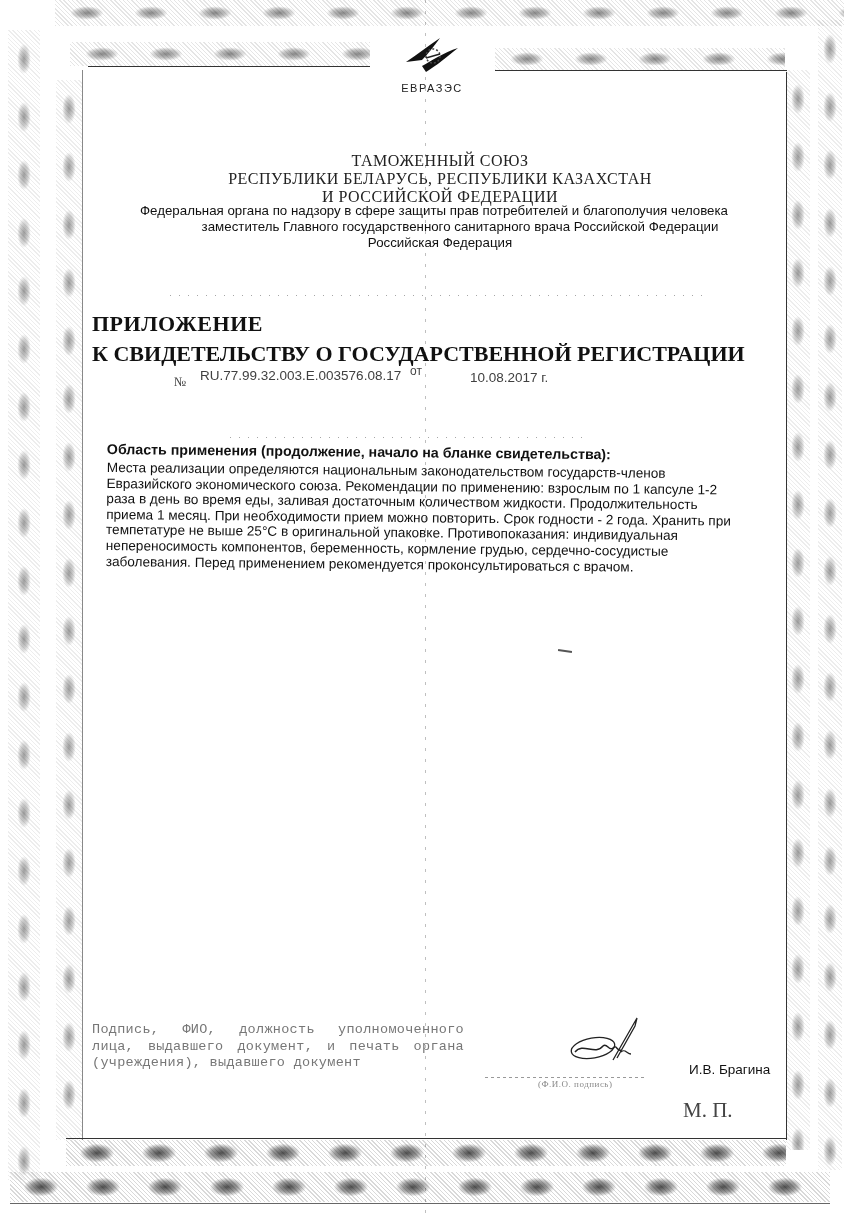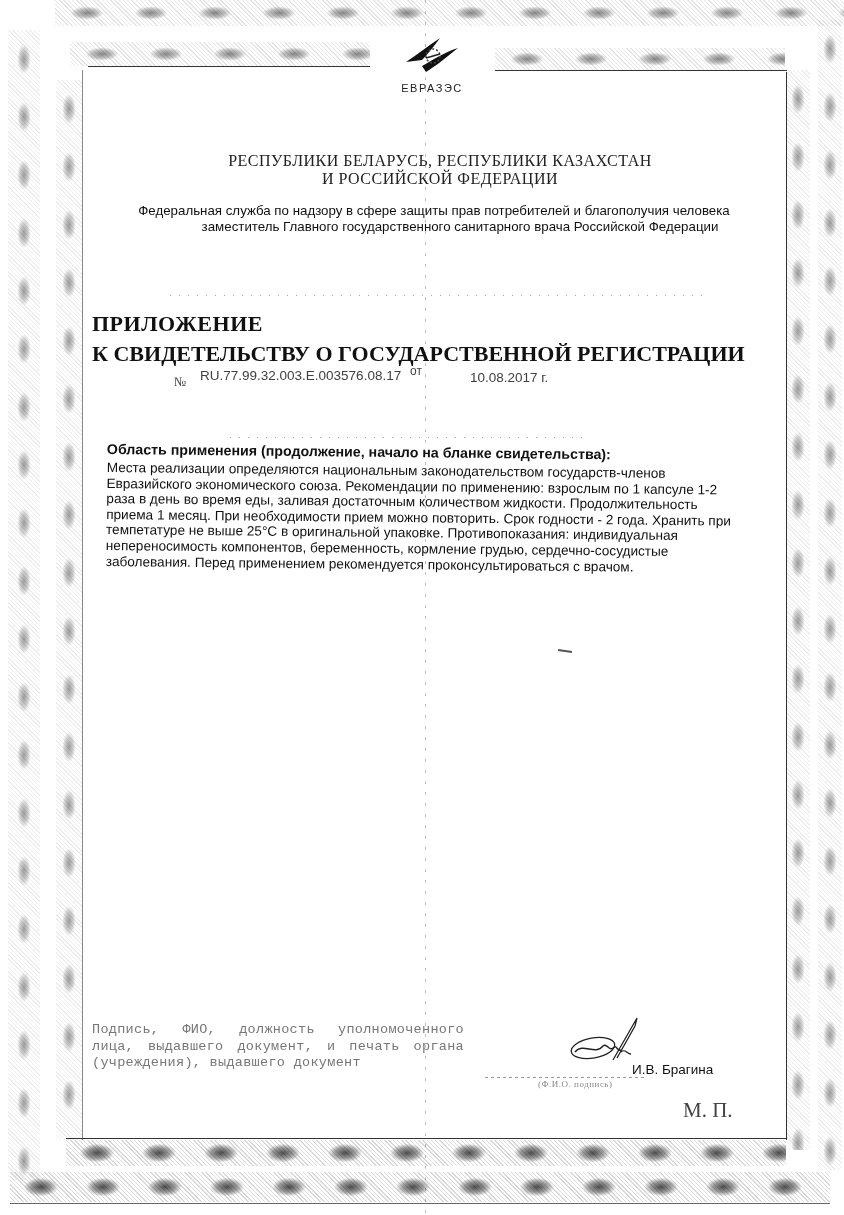--- a/index.html
+++ b/index.html
@@ -66,21 +66,21 @@
 
   .dash-mark { position: absolute; left: 558px; top: 650px; width: 14px; height: 2px; background: #555; transform: rotate(8deg); }
   .crease { position: absolute; left: 425px; top: 0; width: 1px; height: 1215px;
     background-image: repeating-linear-gradient(180deg, rgba(0,0,0,0.25) 0 3px, transparent 3px 11px); }
 
   
   .sig-caption { position: absolute; left: 92px; top: 1022px; width: 372px; font-family: Liberation Mono, monospace; font-size: 13.5px; line-height: 16.5px; color: #777; text-align: justify; letter-spacing: 0.3px; }
   .sig-caption div { text-align: justify; text-align-last: justify; }
   .sig-caption div.last { text-align-last: left; }
   .signature { position: absolute; left: 565px; top: 1012px; }
-  .signer-name { position: absolute; left: 632px; top: 1062px; font-size: 13.5px; color: #111; }
+  .signer-name { position: absolute; left: 689px; top: 1062px; font-size: 13.5px; color: #111; }
   .sig-dots { position: absolute; left: 485px; top: 1077px; width: 160px; height: 1px;
     background-image: repeating-linear-gradient(90deg, rgba(0,0,0,0.4) 0 3px, transparent 3px 6px); }
   .sig-sub { position: absolute; left: 538px; top: 1079px; font-family: "Liberation Serif", serif; font-size: 9px; color: #888; letter-spacing: 0.5px; }
   .stamp-place { position: absolute; left: 683px; top: 1098px; font-family: "Liberation Serif", serif; font-size: 21px; color: #444; }
 </style>
 </head>
 <body>
 
 <div class="border-band band-h" style="left:55px; top:0; width:790px; height:26px;"></div>
 <div class="border-band band-h" style="left:70px; top:42px; width:300px; height:24px;"></div>
@@ -104,26 +104,28 @@
   <svg width="64" height="46" viewBox="0 0 64 46">
     <path d="M6 30 C18 22 28 14 40 6 C34 14 28 22 22 28 Z" fill="#111"></path>
     <path d="M22 34 C30 30 44 20 58 16 C48 24 36 34 26 40 Z" fill="#111"></path>
     <circle cx="33" cy="24" r="7" fill="none" stroke="#444" stroke-width="1.5" stroke-dasharray="2 2"></circle>
     <path d="M26 26 L40 22" stroke="#222" stroke-width="1.5"></path>
   </svg>
   <div class="logo-text">ЕВРАЗЭС</div>
 </div>
 
 <div class="union serif-caps">
+  <div>ТАМОЖЕННЫЙ СОЮЗ</div>
   <div>РЕСПУБЛИКИ БЕЛАРУСЬ, РЕСПУБЛИКИ КАЗАХСТАН</div>
   <div>И РОССИЙСКОЙ ФЕДЕРАЦИИ</div>
 </div>
 <div class="service">
-  <div class="l1">Федеральная служба по надзору в сфере защиты прав потребителей и благополучия человека</div>
+  <div class="l1">Федеральная органа по надзору в сфере защиты прав потребителей и благополучия человека</div>
   <div class="l2">заместитель Главного государственного санитарного врача Российской Федерации</div>
+  <div>Российская Федерация</div>
 </div>
 
 <div class="dots-row"></div>
 
 <div class="title">
   <div class="t1">ПРИЛОЖЕНИЕ</div>
   <div class="t2">К СВИДЕТЕЛЬСТВУ О ГОСУДАРСТВЕННОЙ РЕГИСТРАЦИИ</div>
 </div>
 
 <span class="regline reg-no-sign">№</span>

